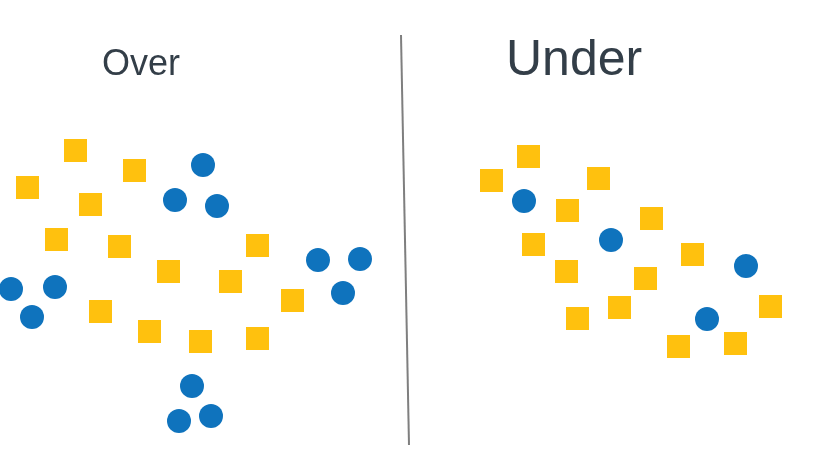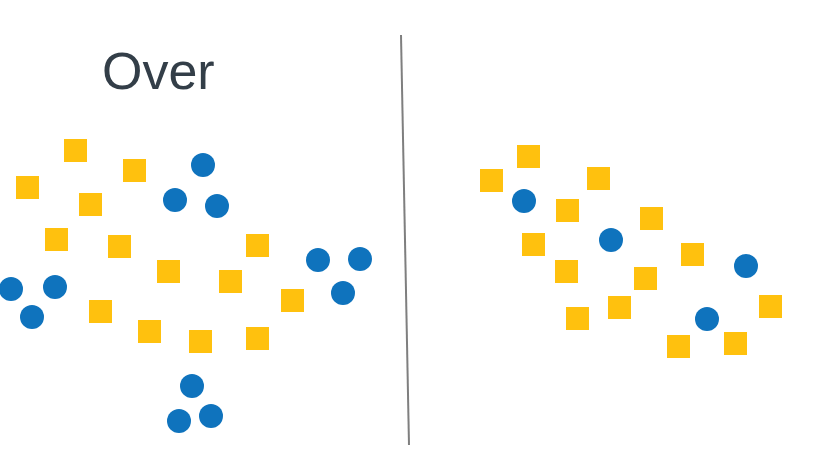--- a/index.html
+++ b/index.html
@@ -35,21 +35,22 @@
     position: absolute;
     left: 0;
     top: 0;
     pointer-events: none;
   }
 </style>
 </head>
 <body>
 
 <div id="stage" style="width: 820px; height: 449px; background: rgb(255, 255, 255);">
-  <div class="panel-title" id="title-over" style="left: 102px; top: 45px; font-size: 52px; color: rgb(51, 62, 72);">Over</div>
+  <div class="panel-title" id="title-over" style="left: 102px; top: 45px; font-size: 36px; color: rgb(51, 62, 72);">Over</div>
+  <div class="panel-title" id="title-under" style="left: 506px; top: 33px; font-size: 50px; color: rgb(51, 62, 72);">Under</div>
 
   <svg id="divider-svg" width="820" height="449" viewBox="0 0 820 449">
     <line id="divider-line" x1="401" y1="35" x2="409" y2="445" stroke="#7F7F7F" stroke-width="2"></line>
   </svg>
 
   <div id="shapes-over">
       <div class="shape sq" style="width: 23px; height: 23px; left: 63.5px; top: 138.5px; background: rgb(255, 193, 14);"></div>
       <div class="shape sq" style="width: 23px; height: 23px; left: 122.5px; top: 158.5px; background: rgb(255, 193, 14);"></div>
       <div class="shape sq" style="width: 23px; height: 23px; left: 15.5px; top: 175.5px; background: rgb(255, 193, 14);"></div>
       <div class="shape sq" style="width: 23px; height: 23px; left: 78.5px; top: 192.5px; background: rgb(255, 193, 14);"></div>

